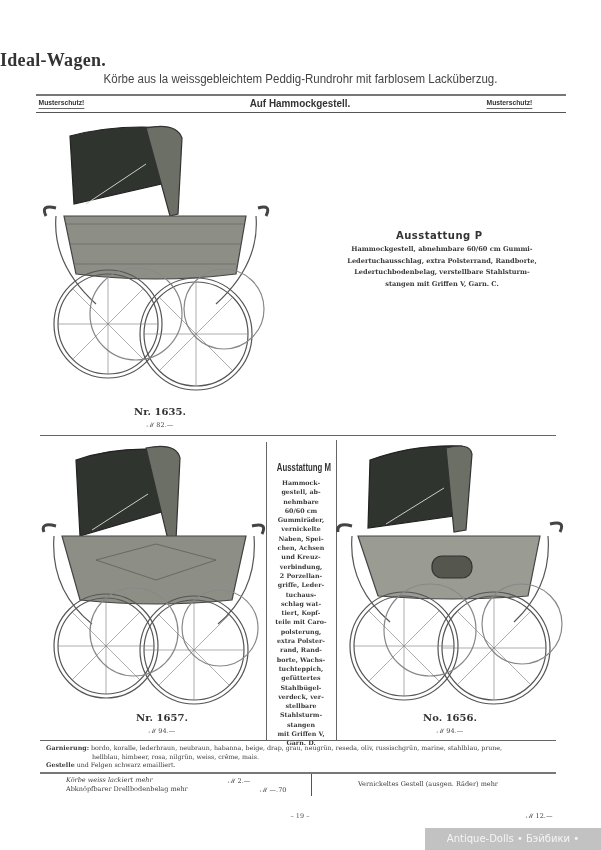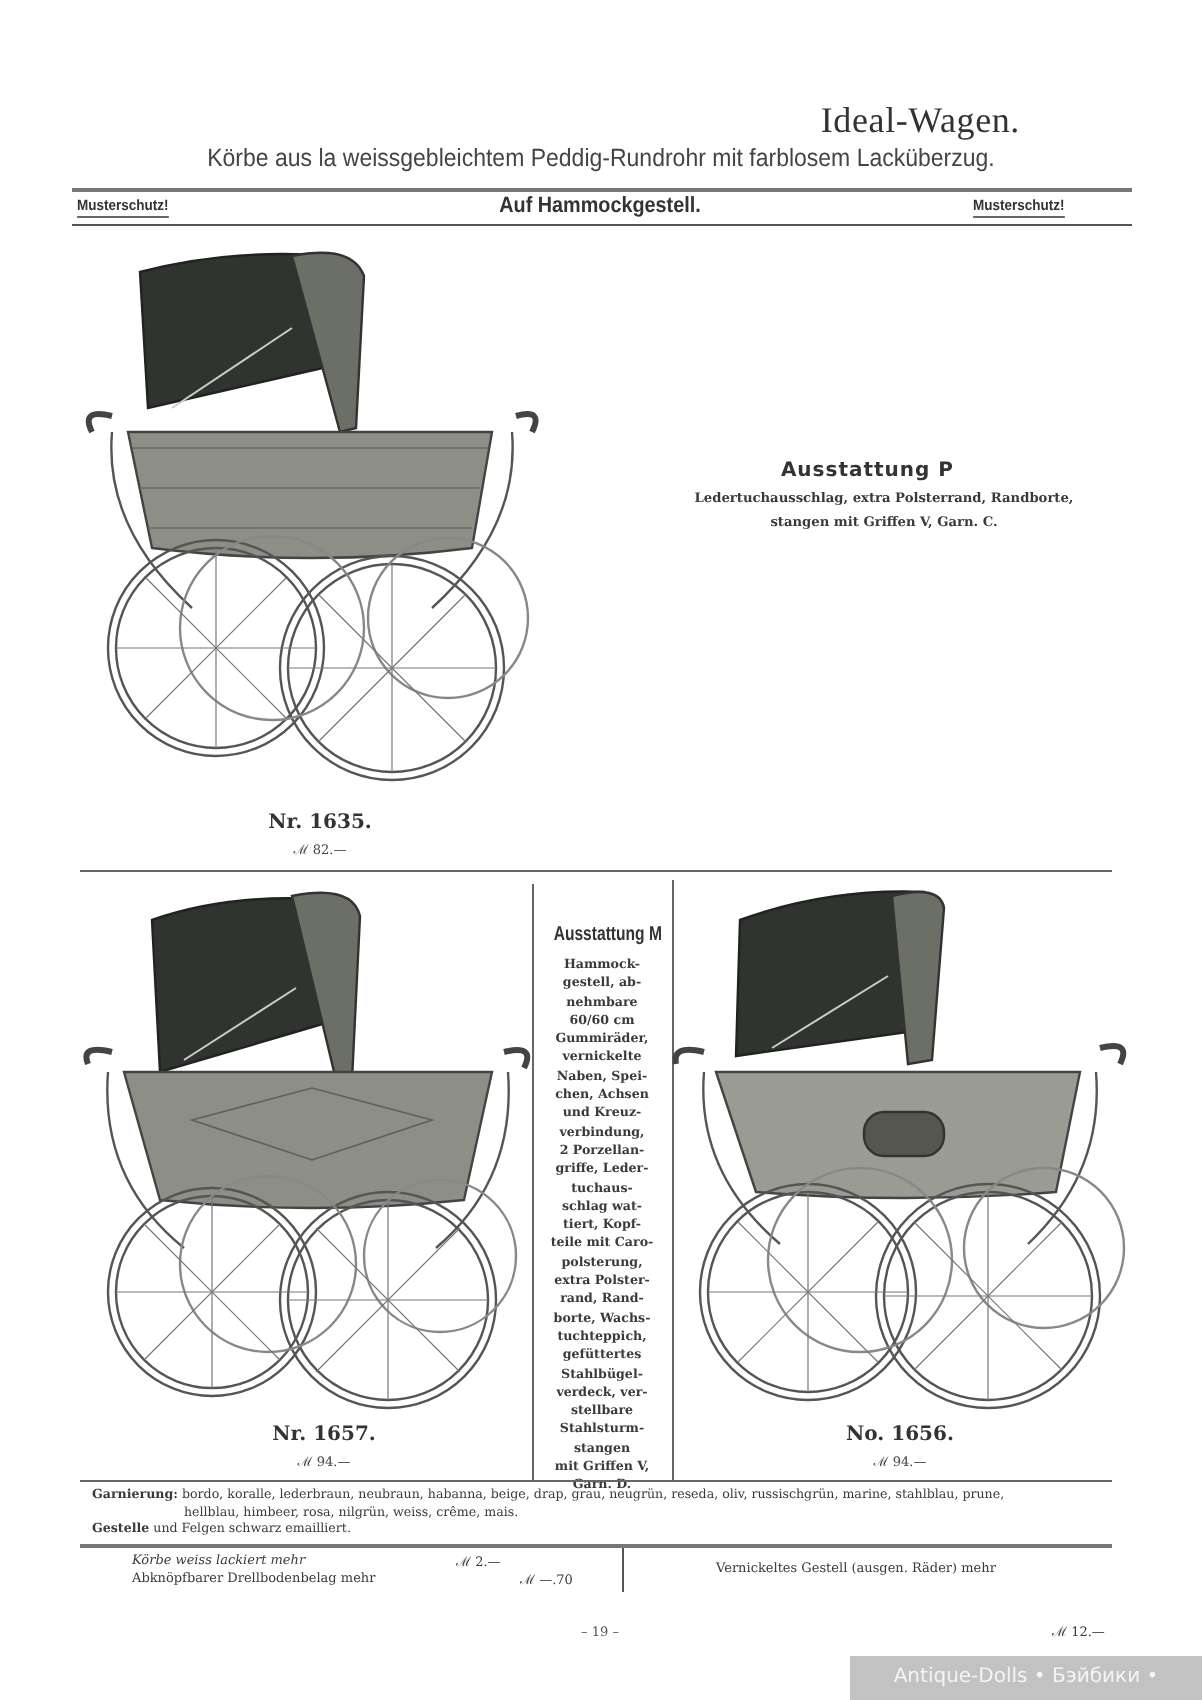--- a/index.html
+++ b/index.html
@@ -1,28 +1,28 @@
 <!DOCTYPE html>
 <html><head>
 <meta charset="utf-8">
 <style>
   html, body { margin:0; padding:0; }
   body { width:601px; height:850px; background:#ffffff; position:relative; overflow:hidden;
          font-family:"DejaVu Serif", serif; color:#2a2a2a; }
   .abs { position:absolute; }
-  .title { left:0; width:510px; top:50px; text-align:right; font-family:"Liberation Serif", serif;
-           font-weight:normal; font-size:18px; color:#333; letter-spacing:0.3px; }
+  .title { left:0; width:510px; top:50px; text-align:left; font-family:"Liberation Serif", serif;
+           font-weight:bold; font-size:18px; color:#333; letter-spacing:0.3px; }
   .subtitle { left:0; width:601px; top:72px; text-align:center; font-family:"Liberation Sans", sans-serif;
               font-size:12.5px; color:#444; transform:scaleX(0.92); }
   .rule { background:#555; height:1px; }
   .rule2 { background:#777; height:2px; }
   .musterschutz { font-family:"Liberation Sans", sans-serif; font-weight:bold; font-size:7.5px; color:#333;
                   border-bottom:1px solid #666; padding-bottom:1px; transform:scaleX(0.9); }
   .auf { font-family:"Liberation Sans", sans-serif; font-weight:bold; font-size:11px; color:#333; transform:scaleX(0.9); }
-  .ausP-title { left:357px; top:230px; width:120px; text-align:right; font-family:"DejaVu Sans", sans-serif;
+  .ausP-title { left:396px; top:230px; width:120px; text-align:left; font-family:"DejaVu Sans", sans-serif;
                 font-weight:bold; font-size:10px; color:#333; letter-spacing:0.5px; }
   .ausP-body { left:342px; top:244px; width:200px; text-align:center; font-family:"DejaVu Serif", serif;
                font-size:6.6px; line-height:11.5px; font-weight:bold; color:#3a3a3a; }
   .model { font-family:"DejaVu Serif", serif; font-weight:bold; font-size:10px; color:#333; text-align:center; }
   .price { font-family:"DejaVu Serif", serif; font-size:6.5px; color:#444; text-align:center; }
   .ausM-title { left:270px; top:462px; width:62px; text-align:center; font-family:"Liberation Sans", sans-serif;
                 font-weight:bold; font-size:10px; color:#333; transform:scaleX(0.78); white-space:nowrap; }
   .ausM-body { left:270px; top:478px; width:62px; text-align:center; font-family:"DejaVu Serif", serif;
                font-weight:bold; font-size:6.3px; line-height:9.3px; color:#3a3a3a; }
   .garn { left:46px; top:744px; width:530px; font-family:"DejaVu Serif", serif; font-size:6.3px; line-height:8.6px; color:#3a3a3a; }
@@ -70,21 +70,23 @@
       <line x1="108" y1="210" x2="212" y2="210"></line>
     <line x1="123" y1="173" x2="197" y2="247"></line>
       <line x1="197" y1="173" x2="123" y2="247"></line>
   </g>
 </svg>
 <div class="abs model" style="left:110px;top:406px;width:100px;">Nr. 1635.</div>
 <div class="abs price" style="left:110px;top:420px;width:100px;">ℳ 82.—</div>
 
 <div class="abs ausP-title">Ausstattung P</div>
 <div class="abs ausP-body">
+  <div>Hammockgestell, abnehmbare 60/60 cm Gummi-</div>
   <div>Ledertuchausschlag, extra Polsterrand, Randborte,</div>
+  <div>Ledertuchbodenbelag, verstellbare Stahlsturm-</div>
   <div>stangen mit Griffen V, Garn. C.</div>
 </div>
 
 <div class="abs rule" style="left:40px;top:435px;width:516px;background:#666;"></div>
 <div class="abs" style="left:266px;top:442px;width:1px;height:298px;background:#666;"></div>
 <div class="abs" style="left:336px;top:440px;width:1px;height:300px;background:#666;"></div>
 
 <svg class="pram" style="left:36px;top:440px;" width="232" height="270" viewBox="0 0 232 270">
   <g fill="none" stroke="#555" stroke-width="1.2">
     <path d="M44 96 L40 20 Q80 6 130 10 L132 70 Z" fill="#2f342f" stroke="#222"></path>

